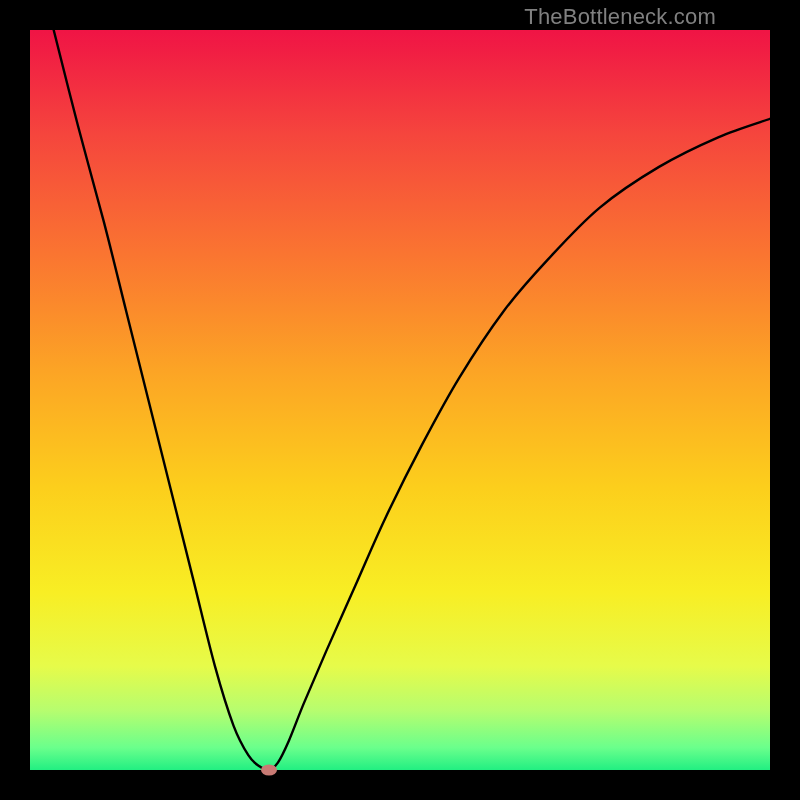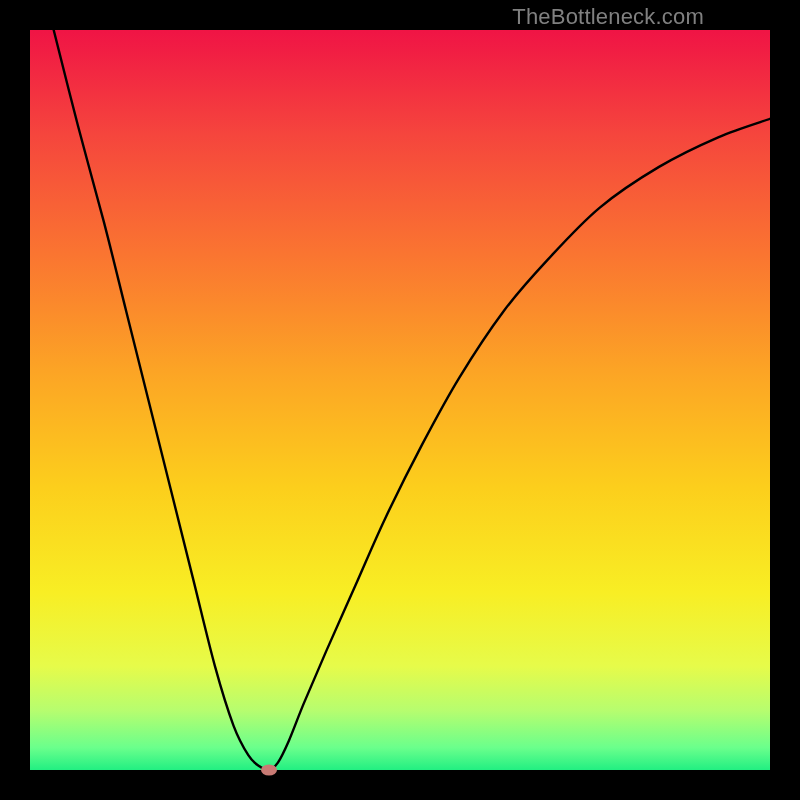--- a/index.html
+++ b/index.html
@@ -8,20 +8,21 @@
     width: 800px;
     height: 800px;
     background: #000;
     overflow: hidden;
   }
   .outer {
     position: relative;
     width: 716px;
     height: 800px;
     background: #000;
+    padding-left: 12px;
   }
   .watermark {
     position: absolute;
     top: 4px;
     right: 12px;
     color: #808080;
     font-family: Arial, Helvetica, sans-serif;
     font-size: 22px;
     font-weight: 500;
     letter-spacing: 0.2px;

